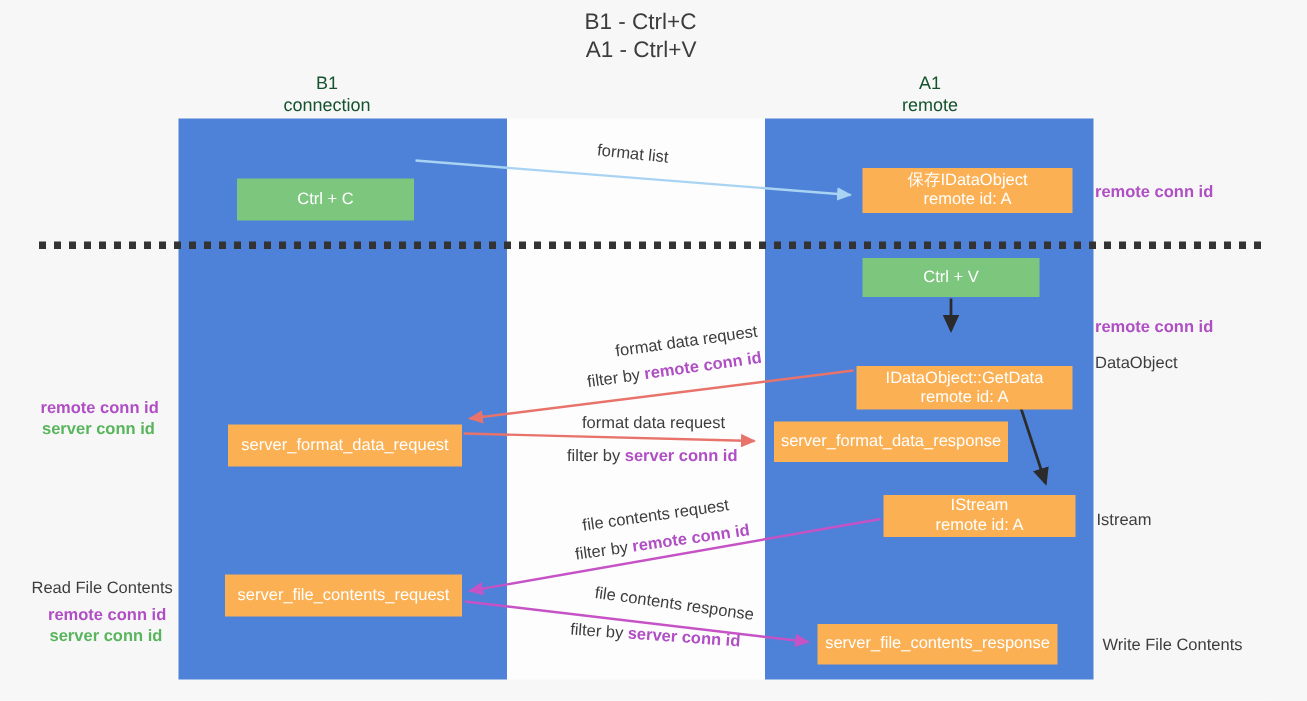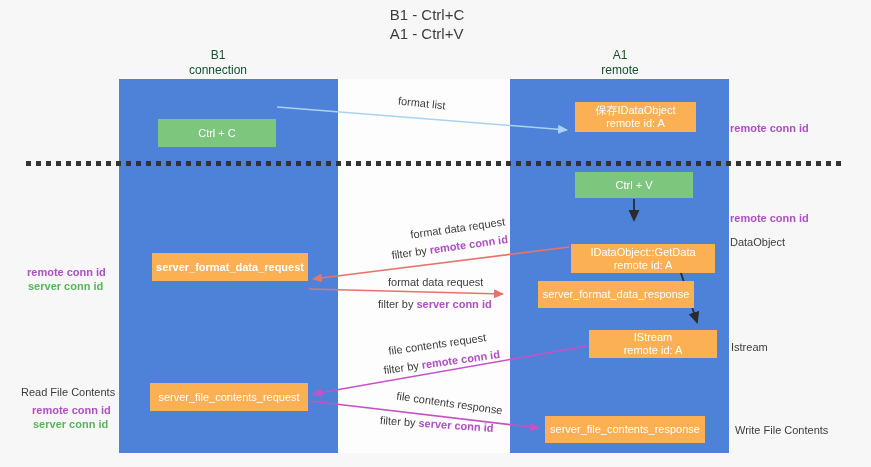--- a/index.html
+++ b/index.html
@@ -7,21 +7,21 @@
     position:relative;width:871px;height:467px;background:#f7f7f8;
     font-family:"Liberation Sans",sans-serif;overflow:hidden;
   }
   .between-strip{position:absolute;background:#fdfdfd;z-index:1;}
   .col{position:absolute;top:79px;height:374px;width:219px;background:#4e82d8;z-index:1;}
   .col-left{left:119px;}
   .col-right{left:510px;}
   .svg-overlay{position:absolute;left:0;top:0;z-index:2;}
   .title{
     position:absolute;left:427px;top:5px;transform:translateX(-50%);
-    text-align:left;font-size:15px;line-height:19px;color:#3c3c3c;z-index:3;white-space:nowrap;
+    text-align:right;font-size:15px;line-height:19px;color:#3c3c3c;z-index:3;white-space:nowrap;
   }
   .col-header{
     position:absolute;top:48px;transform:translateX(-50%);
     text-align:center;font-size:12px;line-height:15px;color:#14532d;z-index:3;white-space:nowrap;
   }
   .hdr-left{left:218px;}
   .hdr-right{left:620px;}
   .box{
     position:absolute;display:flex;flex-direction:column;align-items:center;justify-content:center;
     color:#ffffff;text-align:center;z-index:3;font-size:11px;line-height:13px;white-space:nowrap;
@@ -87,39 +87,39 @@
     <line x1="587" y1="346" x2="313" y2="394" stroke="#c653c6" stroke-width="1.6" marker-end="url(#m-magenta)"></line>
     <line x1="310" y1="401" x2="539" y2="428" stroke="#c653c6" stroke-width="1.6" marker-end="url(#m-magenta)"></line>
   </svg>
 
   <div class="dashed-divider"></div>
 
   <div class="box green" style="left:158px;top:95px;width:118px;height:28px;margin-top:24px;">
     <span>Ctrl + C</span>
   </div>
 
-  <div class="box orange" style="left:575px;top:102px;width:121px;height:30px;">
+  <div class="box orange" style="left:575px;top:112px;width:140px;height:30px;">
     <span>保存IDataObject</span>
     <span>remote id: A</span>
   </div>
 
   <div class="box green" style="left:575px;top:172px;width:118px;height:26px;">
     <span>Ctrl + V</span>
   </div>
 
   <div class="box orange" style="left:571px;top:244px;width:144px;height:29px;">
     <span>IDataObject::GetData</span>
     <span>remote id: A</span>
   </div>
 
-  <div class="box orange" style="left:152px;top:253px;width:156px;height:28px;font-weight:bold;">
+  <div class="box orange" style="left:152px;top:283px;width:156px;height:28px;">
     <span>server_format_data_request</span>
   </div>
 
-  <div class="box orange" style="left:538px;top:281px;width:156px;height:27px;">
+  <div class="box orange" style="left:516px;top:281px;width:156px;height:27px;">
     <span>server_format_data_response</span>
   </div>
 
   <div class="box orange" style="left:589px;top:330px;width:128px;height:28px;">
     <span>IStream</span>
     <span>remote id: A</span>
   </div>
 
   <div class="box orange" style="left:150px;top:383px;width:158px;height:28px;">
     <span>server_file_contents_request</span>

